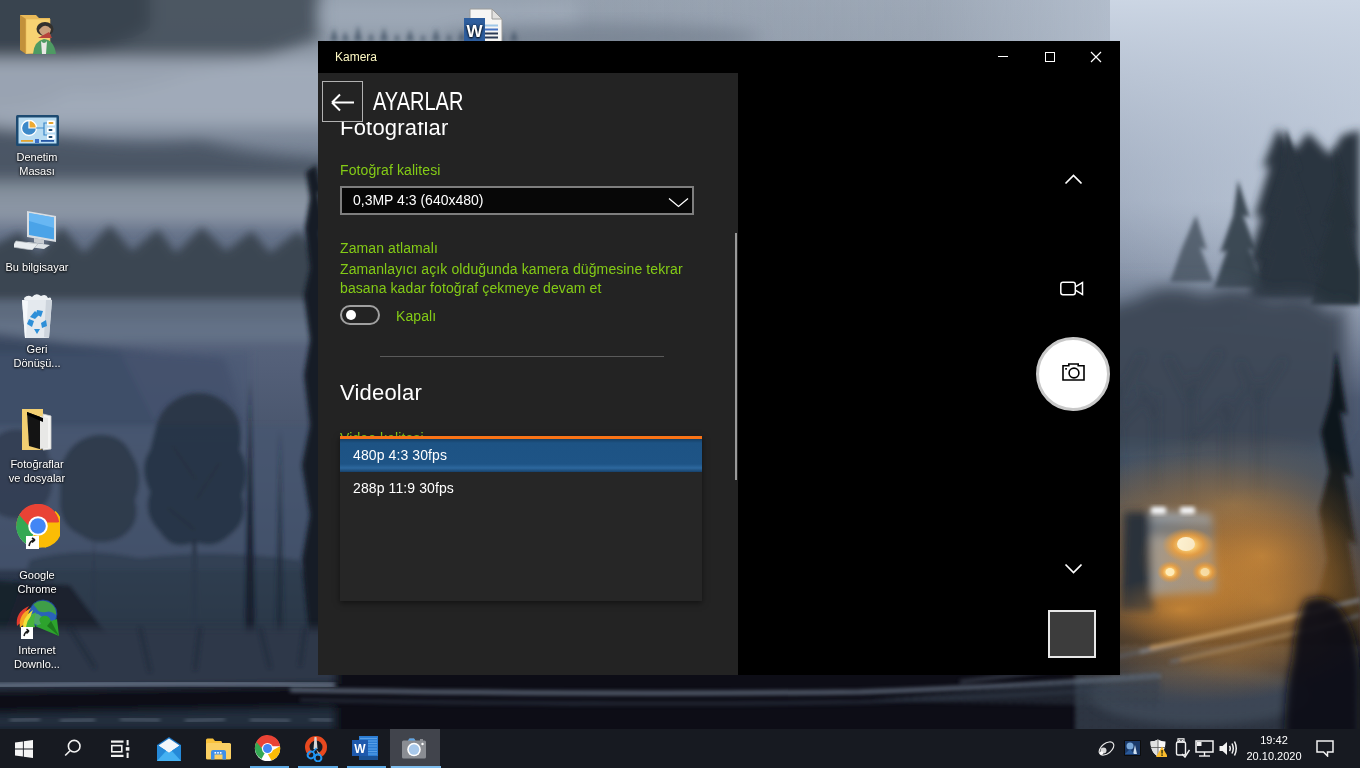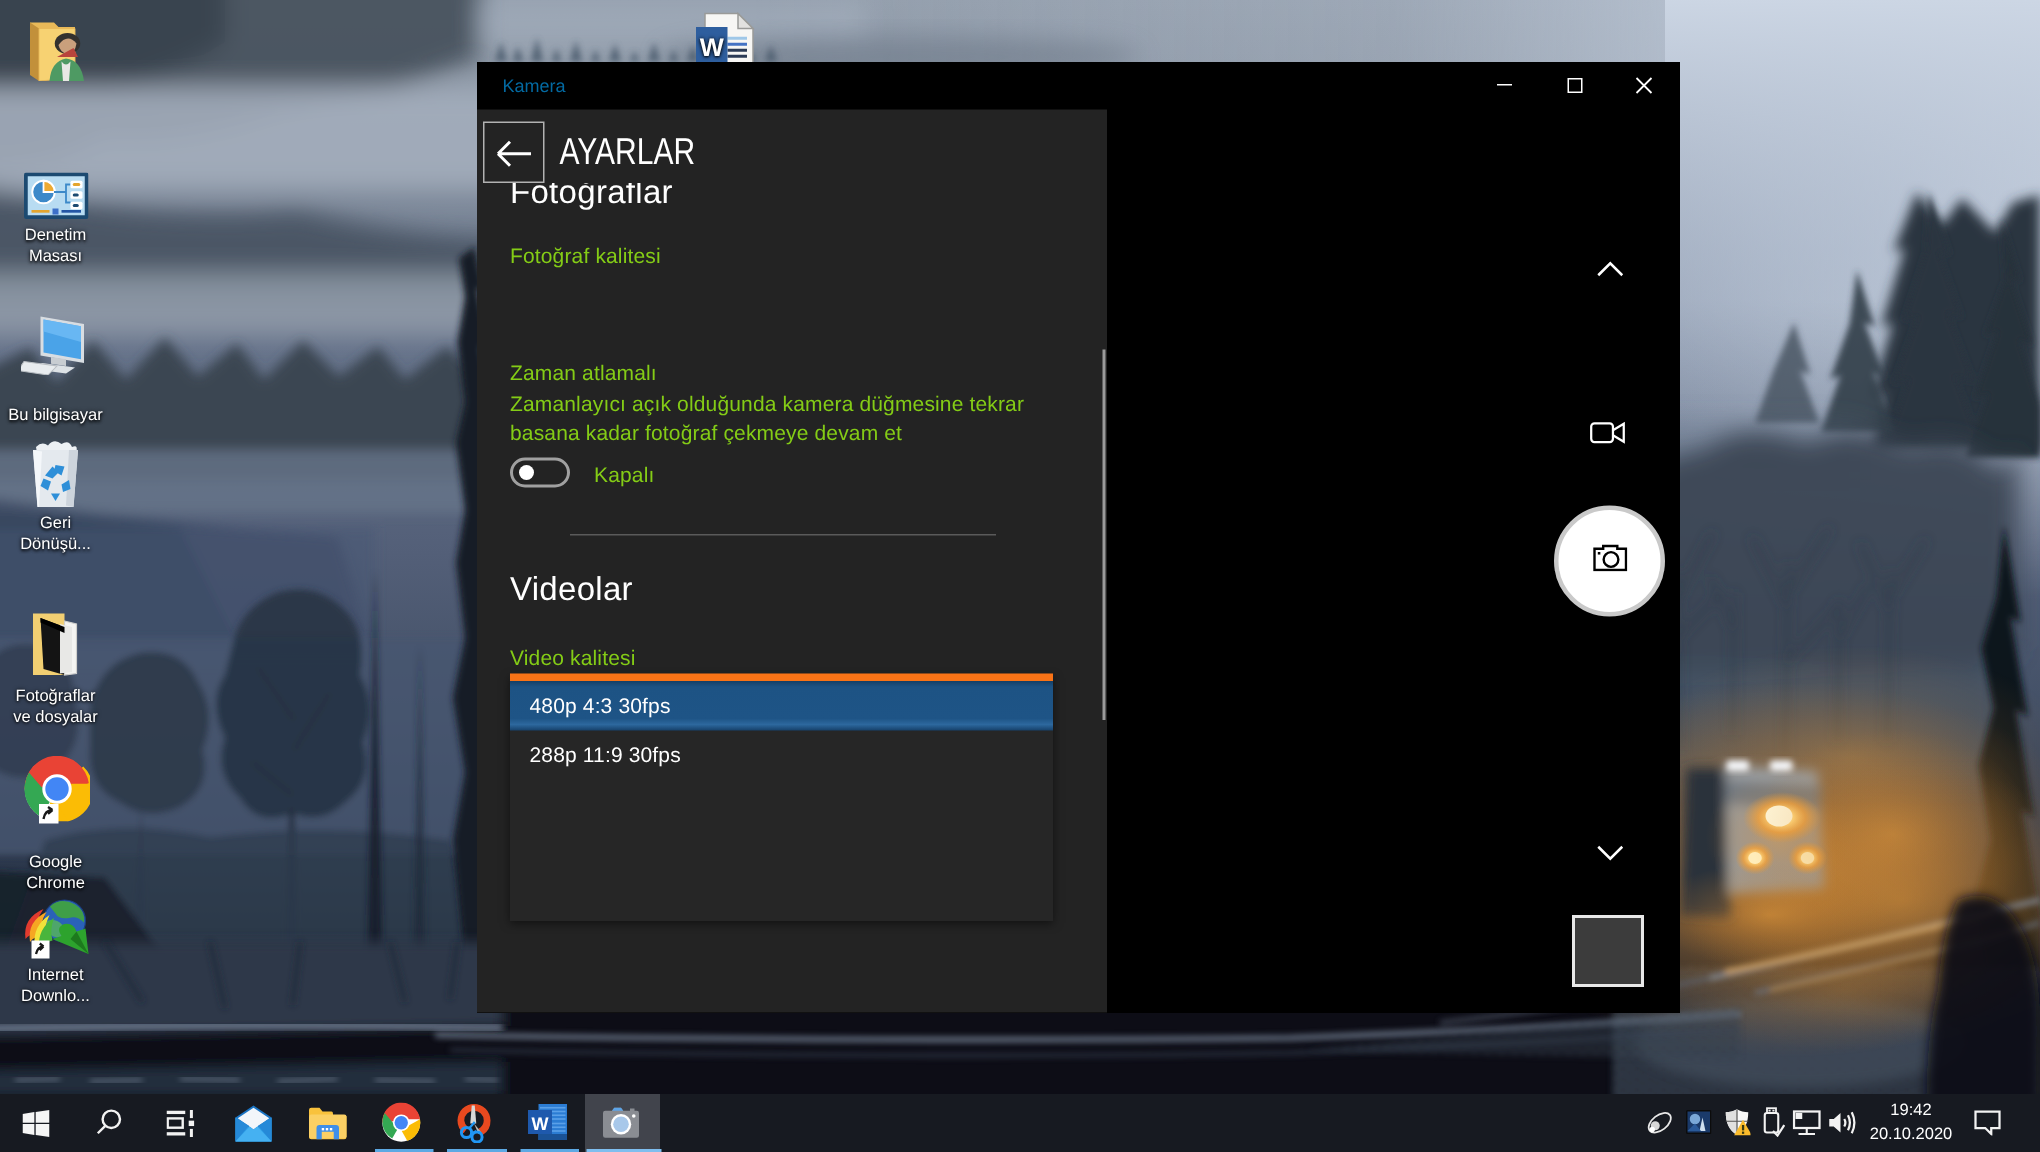--- a/index.html
+++ b/index.html
@@ -1,36 +1,36 @@
 <!DOCTYPE html>
 <html><head><meta charset="utf-8">
 <style>
 *{margin:0;padding:0;box-sizing:border-box}
 html,body{width:1360px;height:768px;overflow:hidden;background:#000;font-family:"Liberation Sans",sans-serif}
 #desk{position:absolute;left:0;top:0;width:1360px;height:768px}
 .dicon{position:absolute;width:76px;text-align:center;color:#fff;font-size:11px;line-height:14px;text-shadow:0 1px 2px rgba(0,0,0,.9),0 0 3px rgba(0,0,0,.8)}
 .dicon svg{display:block;margin:0 auto 3px}
 
 #win{position:absolute;left:318px;top:41px;width:802px;height:634px;background:#000}
-#titlebar{position:absolute;left:0;top:0;width:802px;height:32px;background:#000;color:#0369a1}
+#titlebar{position:absolute;left:0;top:0;width:802px;height:32px;background:#000;color:#fef9c3}
 #titlebar .t{position:absolute;left:17px;top:9px;font-size:12px}
 .wbtn{position:absolute;top:0;width:46px;height:32px}
 #panel{position:absolute;left:0;top:32px;width:420px;height:602px;background:#232323;color:#fff}
 #vf{position:absolute;left:420px;top:32px;width:382px;height:602px;background:#000}
 #backbtn{position:absolute;left:4px;top:8px;width:41px;height:41px;border:1px solid #b2b2b2}
 #ayarlar{position:absolute;left:55px;top:15px;font-size:25px;transform:scaleX(.8);transform-origin:0 0;color:#fff;line-height:27px}
 #scroll{position:absolute;left:0;top:49px;width:420px;height:553px;overflow:hidden}
 #scroll .h1{position:absolute;left:22px;font-size:22px;color:#fff;letter-spacing:.2px}
 #scroll .lbl{position:absolute;left:22px;font-size:14px;color:#84cc16;letter-spacing:.1px}
 #combo{position:absolute;left:22px;top:64px;width:354px;height:29px;border:2px solid #7e7e7e;background:#070707;font-size:14px;color:#fff;line-height:25px;padding-left:11px}
 #combo svg{position:absolute;right:3px;top:9px}
 #toggle{position:absolute;left:22px;top:183px;width:40px;height:20px;border:2px solid #a0a0a0;border-radius:10px}
 #toggle .knob{position:absolute;left:4px;top:3px;width:10px;height:10px;border-radius:50%;background:#fff}
 #divider{position:absolute;left:62px;top:234px;width:284px;height:1px;background:#5a5a5a}
-#list{position:absolute;left:22px;top:327px;width:362px;height:165px;background:#262626;border-top:5px solid #f97316;box-shadow:0 2px 6px rgba(0,0,0,.5)}
+#list{position:absolute;left:22px;top:314px;width:362px;height:165px;background:#262626;border-top:3px solid #f97316;box-shadow:0 2px 6px rgba(0,0,0,.5)}
 #list .it{height:33px;line-height:33px;padding-left:13px;font-size:14px;color:#fff;letter-spacing:.1px}
 #list .sel{background:linear-gradient(#153f66 0,#1d5384 4px,#1e5486 25px,#2d689e 29px,#16416b 33px)}
 #sbar{position:absolute;left:417px;top:111px;width:2px;height:247px;background:#9a9a9a}
 
 #tb{position:absolute;left:0;top:729px;width:1360px;height:39px;background:#171a21}
 .tbi{position:absolute;top:0;width:46px;height:39px;display:flex;align-items:center;justify-content:center}
 .uline{position:absolute;top:37px;height:2.5px;background:#5da9e4}
 #tray{position:absolute;top:0;right:0;height:39px;color:#fff}
 #clock{position:absolute;right:48px;top:4px;width:76px;text-align:center;font-size:11px;line-height:15.5px;color:#fff}
 </style></head>
@@ -259,21 +259,21 @@
 <div class="dicon" style="left:-1px;top:208px">
 <svg width="46" height="42" viewBox="0 0 46 42">
 <path d="M13,3 L42,8 L42,34 L13,29 Z" fill="#d8dde2"></path>
 <path d="M15,5 L40,9.5 L40,31.5 L15,27 Z" fill="#4aa3e8"></path>
 <path d="M15,5 L40,9.5 L40,20 L15,13 Z" fill="#6fbcf5" opacity=".8"></path>
 <path d="M20,30 L30,31.5 L30,36 L20,34.5 Z" fill="#c8cdd2"></path>
 <path d="M14,34 L36,37 L30,41 L8,38 Z" fill="#dde2e6"></path>
 <path d="M2,33 L24,36 L18,42 L-2,39 Z" fill="#e8ecef"></path>
 <path d="M2,33 L24,36 L18,42 L-2,39 Z" fill="none" stroke="#b8bdc2" stroke-width=".7"></path>
 </svg>
-<div style="margin-top:20px">Bu bilgisayar</div>
+<div style="margin-top:10px">Bu bilgisayar</div>
 </div>
 <div class="dicon" style="left:-1px;top:292px">
 <svg width="42" height="47" viewBox="0 0 42 47">
 <path d="M8,6 Q12,2 16,5 Q20,0 25,4 Q30,1 32,6 Q36,4 35,9 L33,12 L9,12 Z" fill="#eef1f4"></path>
 <path d="M6,8 L36,8 L33,46 L9,46 Z" fill="#e4e9ee"></path>
 <path d="M6,8 L12,9 L10,46 L9,46 Z" fill="#f4f7fa"></path>
 <path d="M30,8 L36,8 L33,46 L28,45 Z" fill="#cdd4dc"></path>
 <g fill="#2e8fd8">
 <path d="M14,25 L19,19 L23,23 L19,27 Z"></path>
 <path d="M21,18 L27,19 L25,25 L20,22 Z"></path>
@@ -359,20 +359,23 @@
         </svg></div>
   </div>
   <div id="panel">
     <div id="backbtn"><svg width="41" height="41" viewBox="0 0 41 41">
           <path d="M9,20.5 L31,20.5 M9,20.5 L17,12.5 M9,20.5 L17,28.5" stroke="#fff" stroke-width="2" fill="none"></path>
         </svg></div>
     <div id="ayarlar">AYARLAR</div>
     <div id="scroll">
       <div class="h1" style="top:-7px">Fotoğraflar</div>
       <div class="lbl" style="top:40px">Fotoğraf kalitesi</div>
+      <div id="combo">0,3MP 4:3 (640x480)<svg width="21" height="11" viewBox="0 0 21 11">
+            <path d="M1,1.5 L10.5,9.5 L20,1.5" stroke="#fff" stroke-width="1.3" fill="none"></path>
+          </svg></div>
       <div class="lbl" style="top:118px">Zaman atlamalı</div>
       <div class="lbl" style="top:138px;line-height:18.5px;white-space:nowrap">Zamanlayıcı açık olduğunda kamera düğmesine tekrar<br>basana kadar fotoğraf çekmeye devam et</div>
       <div id="toggle">
           <div class="knob"></div>
         </div>
       <div class="lbl" style="left:78px;top:186px">Kapalı</div>
       <div id="divider"></div>
       <div class="h1" style="top:258px">Videolar</div>
       <div class="lbl" style="top:308px">Video kalitesi</div>
       <div id="list">

